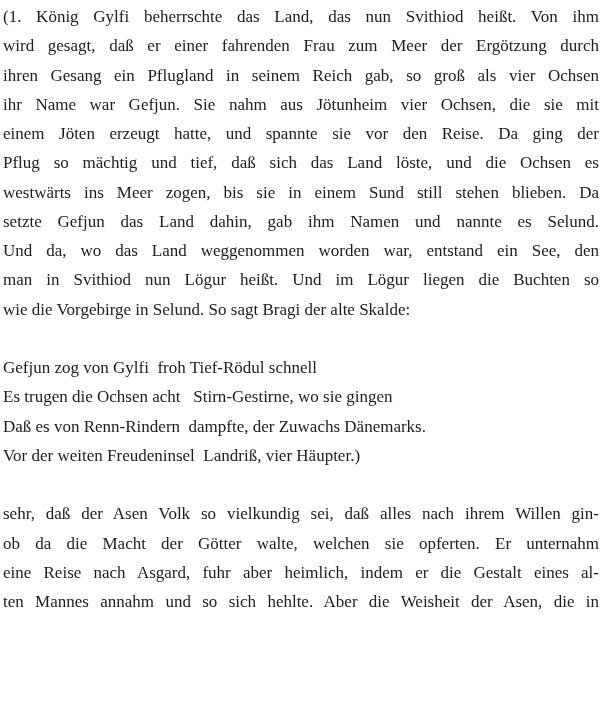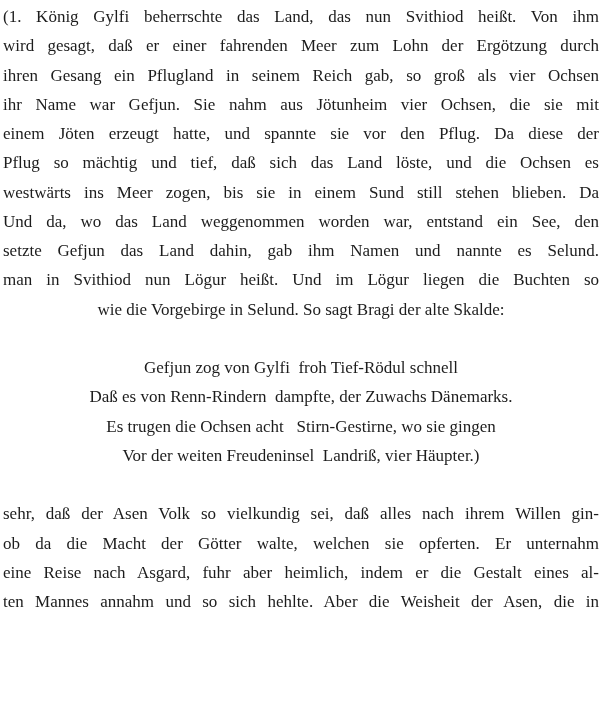--- a/index.html
+++ b/index.html
@@ -25,52 +25,52 @@
     height: 29.25px;
     overflow: hidden;
   }
   
   .j {
     text-align: justify;
     text-align-last: justify;
   }
   
   .l {
-    text-align: center;
+    text-align: left;
     white-space: pre-wrap;
   }
   .spacer {
     height: 29.25px;
   }
 </style>
 </head>
 <body>
 
 <div class="page">
 
   <div class="para">
     <div class="line j">(1. König Gylfi beherrschte das Land, das nun Svithiod heißt. Von ihm</div>
-    <div class="line j">wird gesagt, daß er einer fahrenden Meer zum Lohn der Ergötzung durch</div>
+    <div class="line j">wird gesagt, daß er einer fahrenden Frau zum Meer der Ergötzung durch</div>
     <div class="line j">ihren Gesang ein Pflugland in seinem Reich gab, so groß als vier Ochsen</div>
     <div class="line j">ihr Name war Gefjun. Sie nahm aus Jötunheim vier Ochsen, die sie mit</div>
-    <div class="line j">einem Jöten erzeugt hatte, und spannte sie vor den Pflug. Da diese der</div>
+    <div class="line j">einem Jöten erzeugt hatte, und spannte sie vor den Reise. Da ging der</div>
     <div class="line j">Pflug so mächtig und tief, daß sich das Land löste, und die Ochsen es</div>
     <div class="line j">westwärts ins Meer zogen, bis sie in einem Sund still stehen blieben. Da</div>
+    <div class="line j">setzte Gefjun das Land dahin, gab ihm Namen und nannte es Selund.</div>
     <div class="line j">Und da, wo das Land weggenommen worden war, entstand ein See, den</div>
-    <div class="line j">setzte Gefjun das Land dahin, gab ihm Namen und nannte es Selund.</div>
     <div class="line j">man in Svithiod nun Lögur heißt. Und im Lögur liegen die Buchten so</div>
     <div class="line l">wie die Vorgebirge in Selund. So sagt Bragi der alte Skalde:</div>
   </div>
 
   <div class="spacer"></div>
 
   <div class="para">
     <div class="line l">Gefjun zog von Gylfi  froh Tief-Rödul schnell</div>
+    <div class="line l">Es trugen die Ochsen acht   Stirn-Gestirne, wo sie gingen</div>
     <div class="line l">Daß es von Renn-Rindern  dampfte, der Zuwachs Dänemarks.</div>
-    <div class="line l">Es trugen die Ochsen acht   Stirn-Gestirne, wo sie gingen</div>
     <div class="line l">Vor der weiten Freudeninsel  Landriß, vier Häupter.)</div>
   </div>
 
   <div class="spacer"></div>
 
   <div class="para">
     <div class="line j">sehr, daß der Asen Volk so vielkundig sei, daß alles nach ihrem Willen gin-</div>
     <div class="line j">ob da die Macht der Götter walte, welchen sie opferten. Er unternahm</div>
     <div class="line j">eine Reise nach Asgard, fuhr aber heimlich, indem er die Gestalt eines al-</div>
     <div class="line j">ten Mannes annahm und so sich hehlte. Aber die Weisheit der Asen, die in</div>

